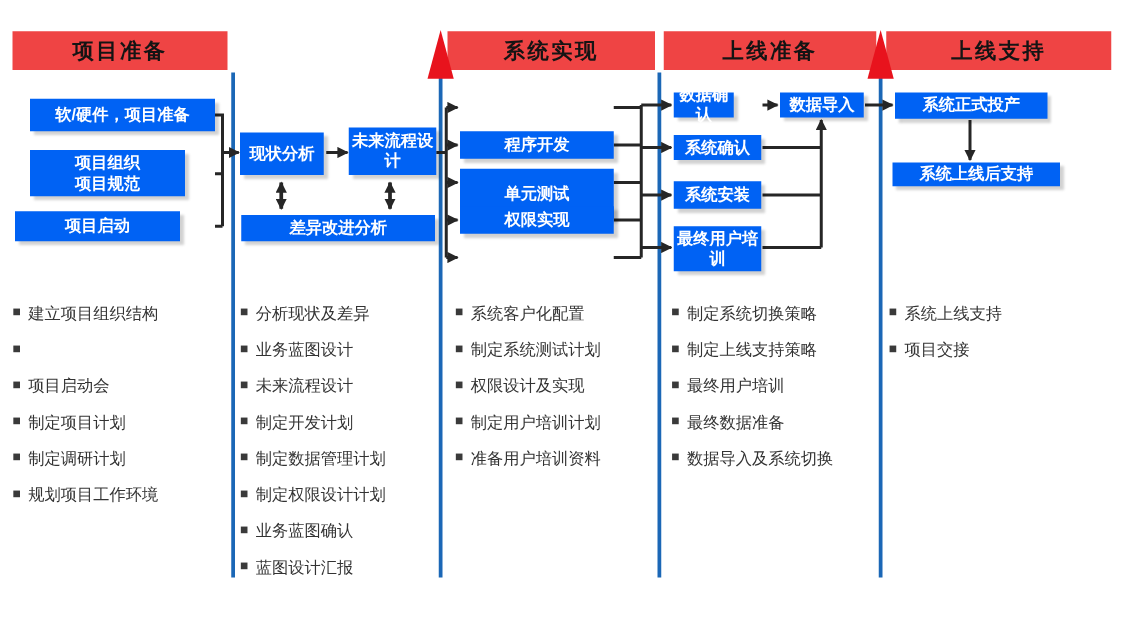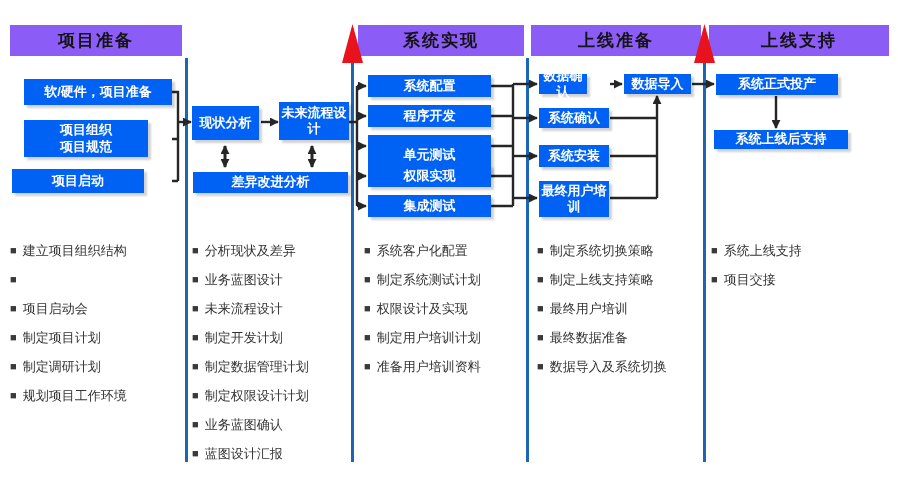--- a/index.html
+++ b/index.html
@@ -1,19 +1,19 @@
 <!DOCTYPE html>
 <html><head>
 <meta charset="utf-8">
 <style>
   html,body{margin:0;padding:0;background:#fff;}
   body{font-family:"Liberation Sans","DejaVu Sans",sans-serif;}
   .canvas{position:relative;width:898px;height:494px;background:#fff;overflow:hidden;}
   .phase-header{
-    position:absolute;top:25px;height:31px;background:#8b5cf6;
+    position:absolute;top:25px;height:31px;background:#ef4444;
     color:#141414;font-weight:bold;font-size:17px;letter-spacing:2px;
     display:flex;align-items:center;justify-content:center;
   }
   .conn{position:absolute;left:0;top:0;z-index:2;}
   .fbox{
     position:absolute;z-index:3;background:#0062F4;color:#fff;
     font-weight:bold;font-size:13px;line-height:1.25;text-align:center;
     display:flex;align-items:center;justify-content:center;
     box-shadow:3px 3px 2px rgba(0,0,0,0.18);white-space:pre-line;
     padding:0 2px;box-sizing:border-box;
@@ -88,25 +88,23 @@
 
   <div class="fbox" style="left:24px;top:79px;width:148px;height:26px">软/硬件，项目准备</div>
   <div class="fbox" style="left:24px;top:120px;width:124px;height:37px">项目组织
 项目规范</div>
   <div class="fbox" style="left:12px;top:169px;width:132px;height:24px">项目启动</div>
 
   <div class="fbox" style="left:192px;top:106px;width:67px;height:34px">现状分析</div>
   <div class="fbox" style="left:279px;top:102px;width:70px;height:38px">未来流程设计</div>
   <div class="fbox" style="left:193px;top:172px;width:155px;height:21px">差异改进分析</div>
 
-  <div class="fbox" style="left:368px;top:75px;width:123px;height:22px">系统配置</div>
   <div class="fbox" style="left:368px;top:105px;width:123px;height:22px">程序开发</div>
   <div class="fbox" style="left:368px;top:135px;width:123px;height:40px">单元测试</div>
   <div class="fbox" style="left:368px;top:165px;width:123px;height:22px">权限实现</div>
-  <div class="fbox" style="left:368px;top:195px;width:123px;height:22px">集成测试</div>
 
   <div class="fbox" style="left:539px;top:74px;width:48px;height:20px">数据确认</div>
   <div class="fbox" style="left:624px;top:74px;width:67px;height:20px">数据导入</div>
   <div class="fbox" style="left:539px;top:108px;width:70px;height:20px">系统确认</div>
   <div class="fbox" style="left:539px;top:145px;width:70px;height:22px">系统安装</div>
   <div class="fbox" style="left:539px;top:181px;width:70px;height:36px">最终用户培训</div>
 
   <div class="fbox" style="left:716px;top:74px;width:122px;height:21px">系统正式投产</div>
   <div class="fbox" style="left:714px;top:130px;width:134px;height:19px">系统上线后支持</div>
 

